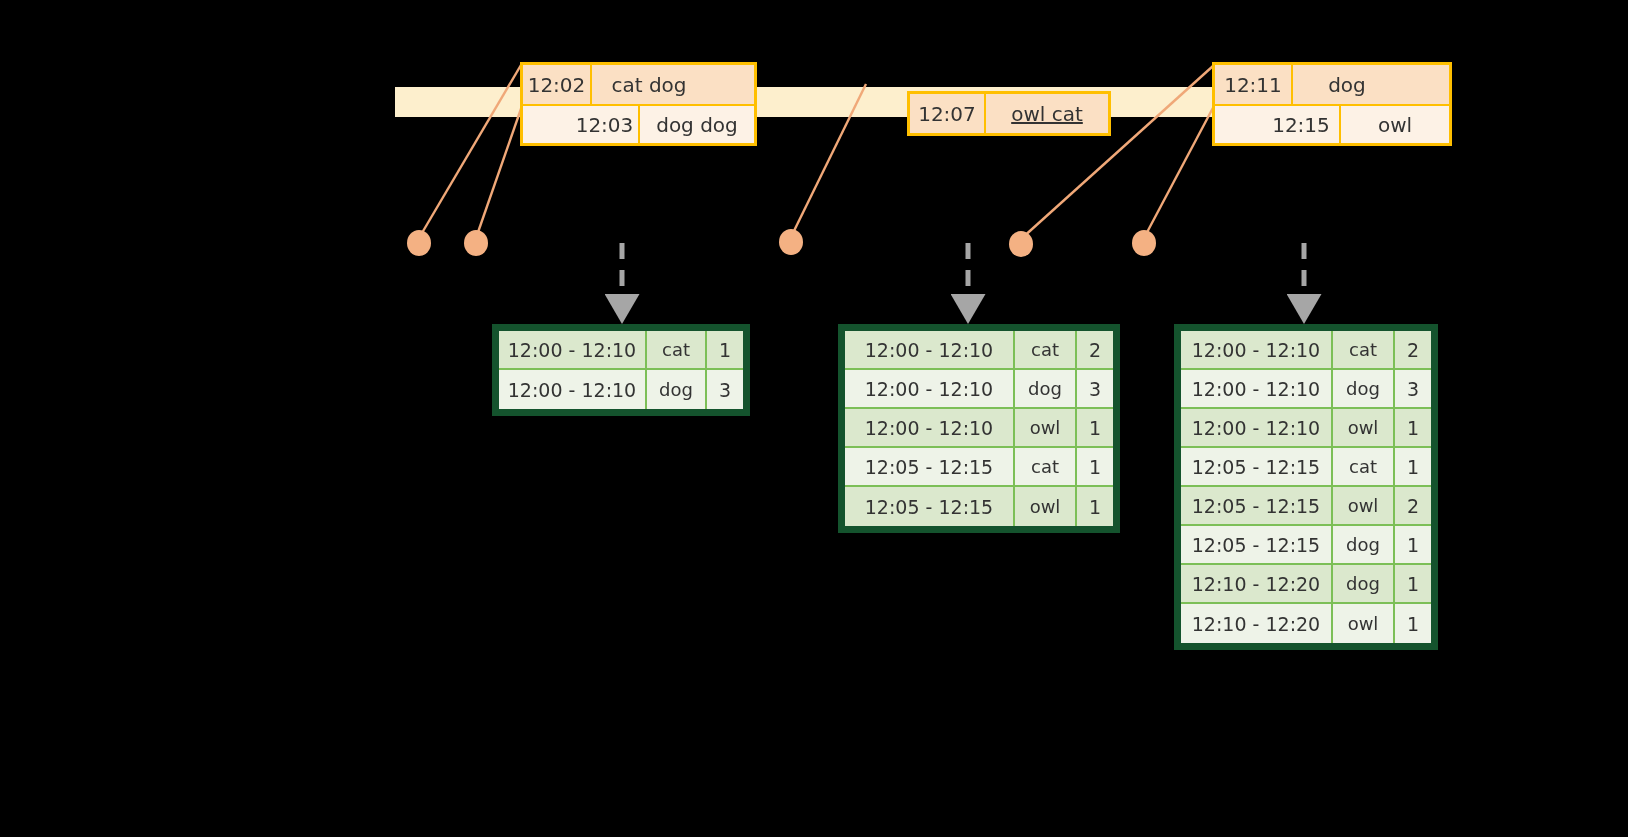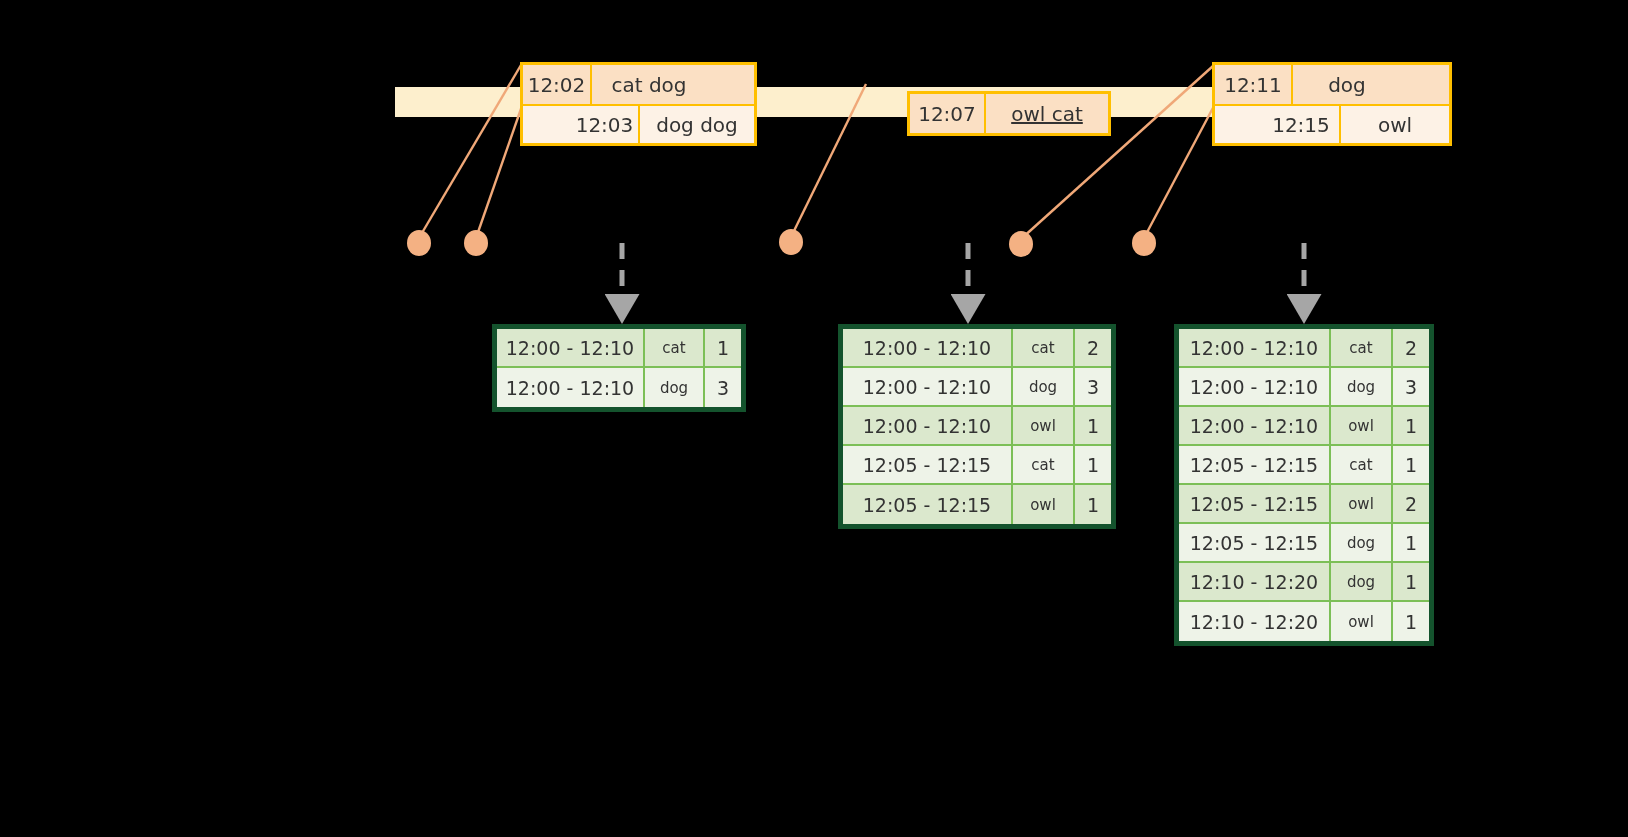--- a/index.html
+++ b/index.html
@@ -94,21 +94,21 @@
   #event-box-3 { left: 1212px; top: 62px; }
 
   #event-box-2 .ev-time { width: 76px; }
   #event-box-2 .ev-words { width: 122px; text-decoration: underline; }
   #event-box-3 .ev-time { width: 78px; }
   #event-box-3 .ev-words { width: 108px; }
 
   
   .result-table {
     position: absolute;
-    border: 5px solid #14532d;
+    border: 7px solid #14532d;
     background: #ffffff;
     display: flex;
     flex-direction: column;
     z-index: 4;
   }
   .rt-row {
     display: flex;
     height: 39px;
     border-bottom: 2px solid #7cbf57;
   }
@@ -122,21 +122,21 @@
     justify-content: center;
     font-size: 19px;
     border-right: 2px solid #7cbf57;
     white-space: nowrap;
   }
   .rt-word {
     width: 60px;
     display: flex;
     align-items: center;
     justify-content: center;
-    font-size: 15px;
+    font-size: 18px;
     border-right: 2px solid #7cbf57;
     white-space: nowrap;
   }
   .rt-count {
     width: 36px;
     display: flex;
     align-items: center;
     justify-content: center;
     font-size: 19px;
     white-space: nowrap;

